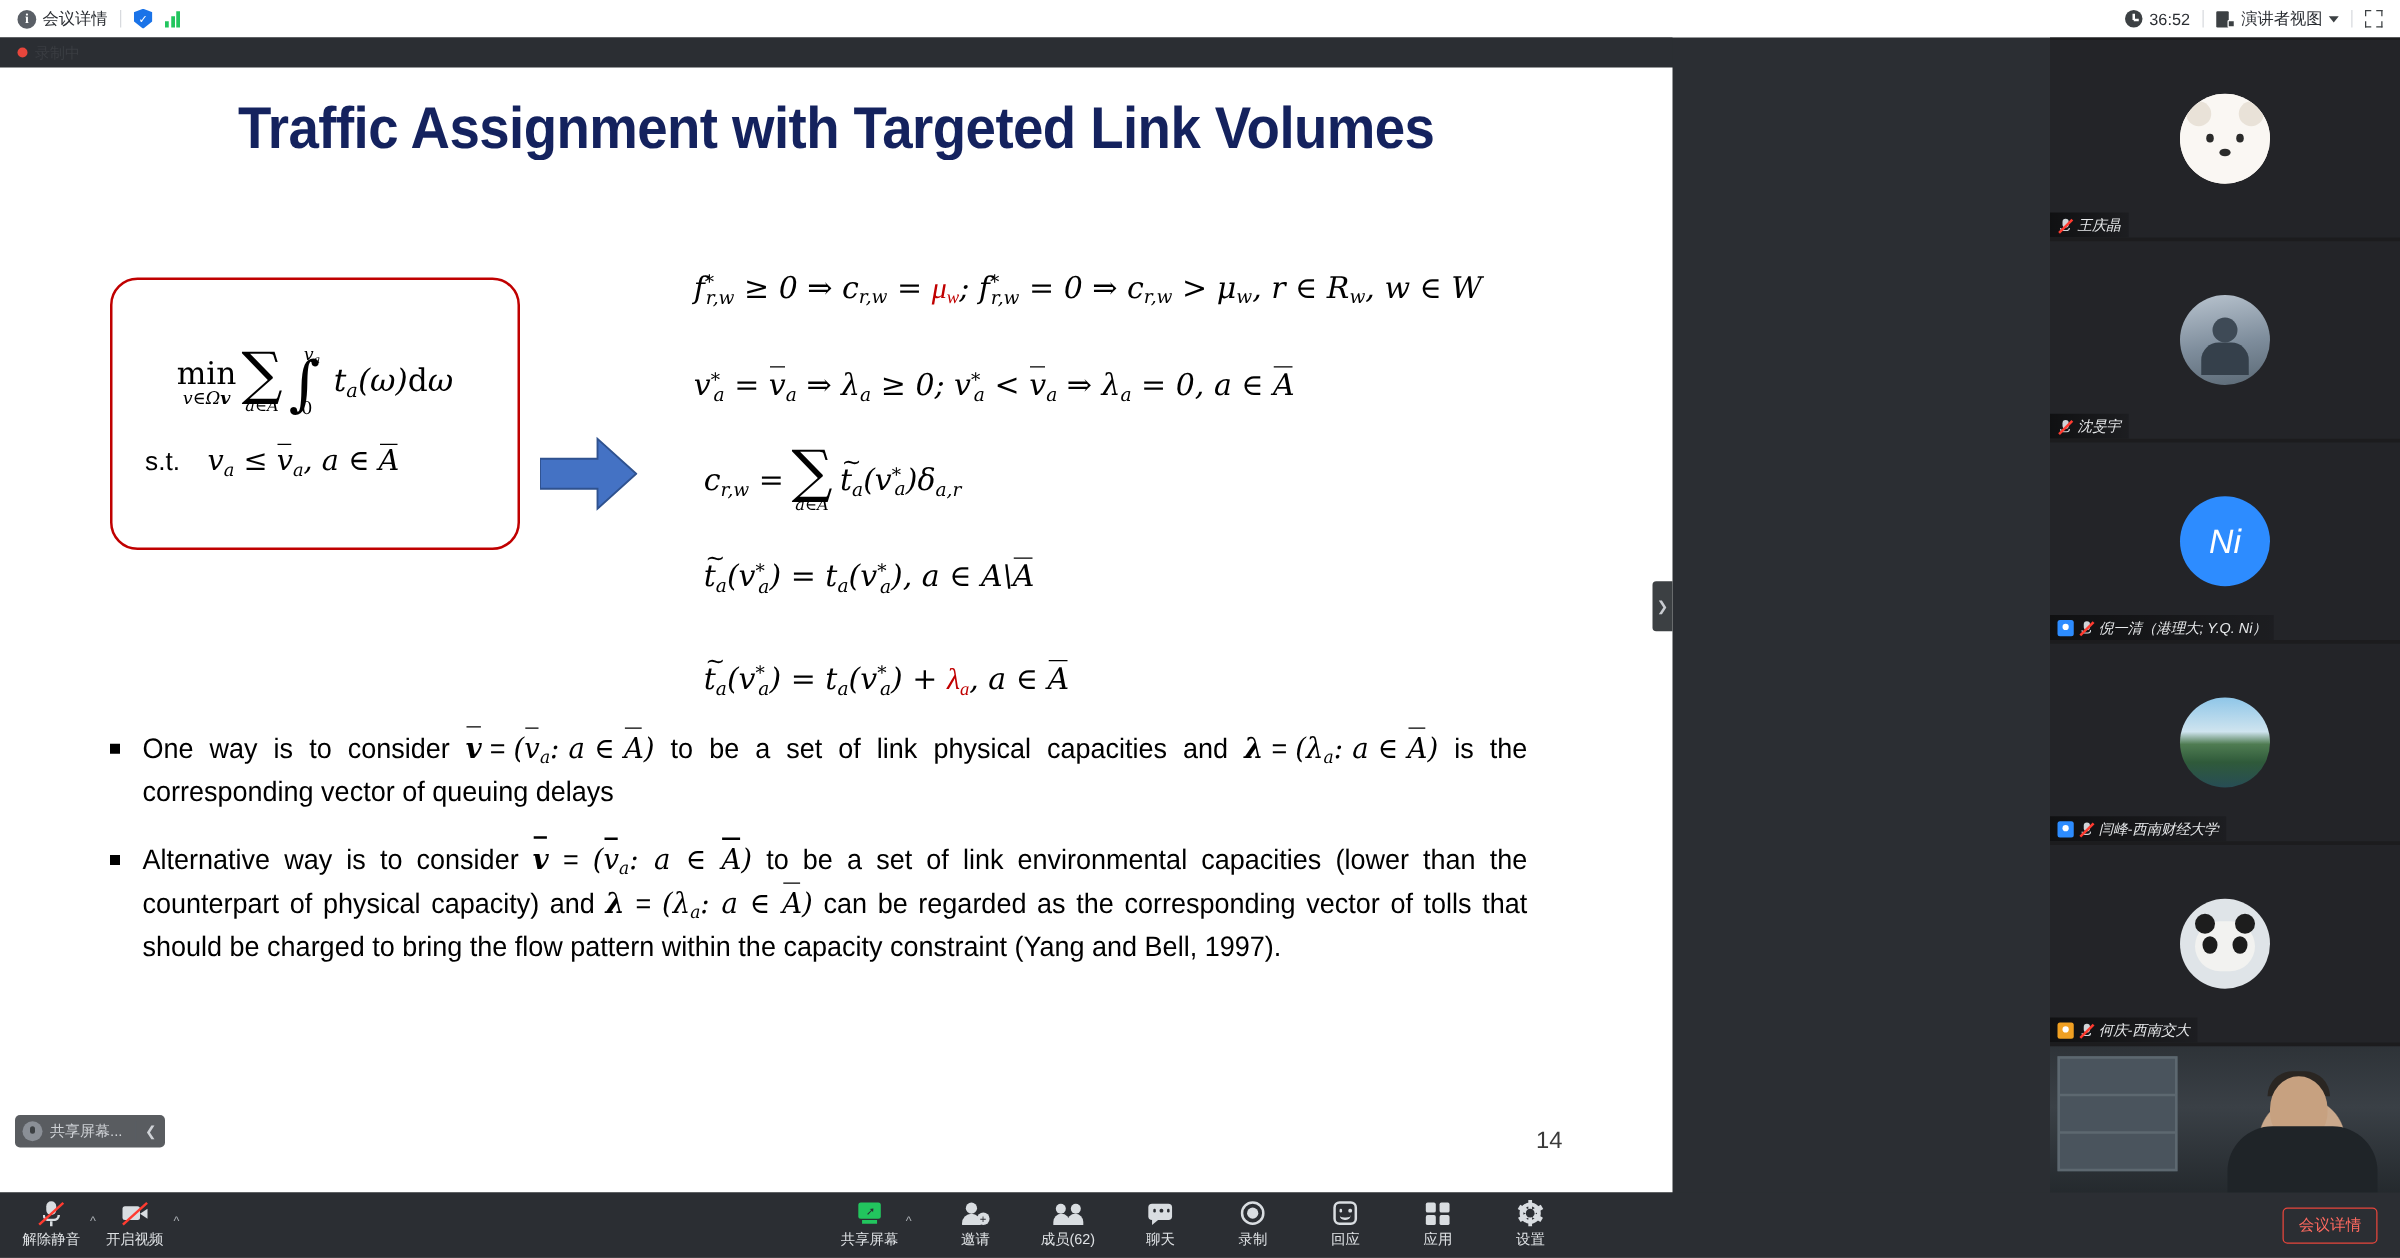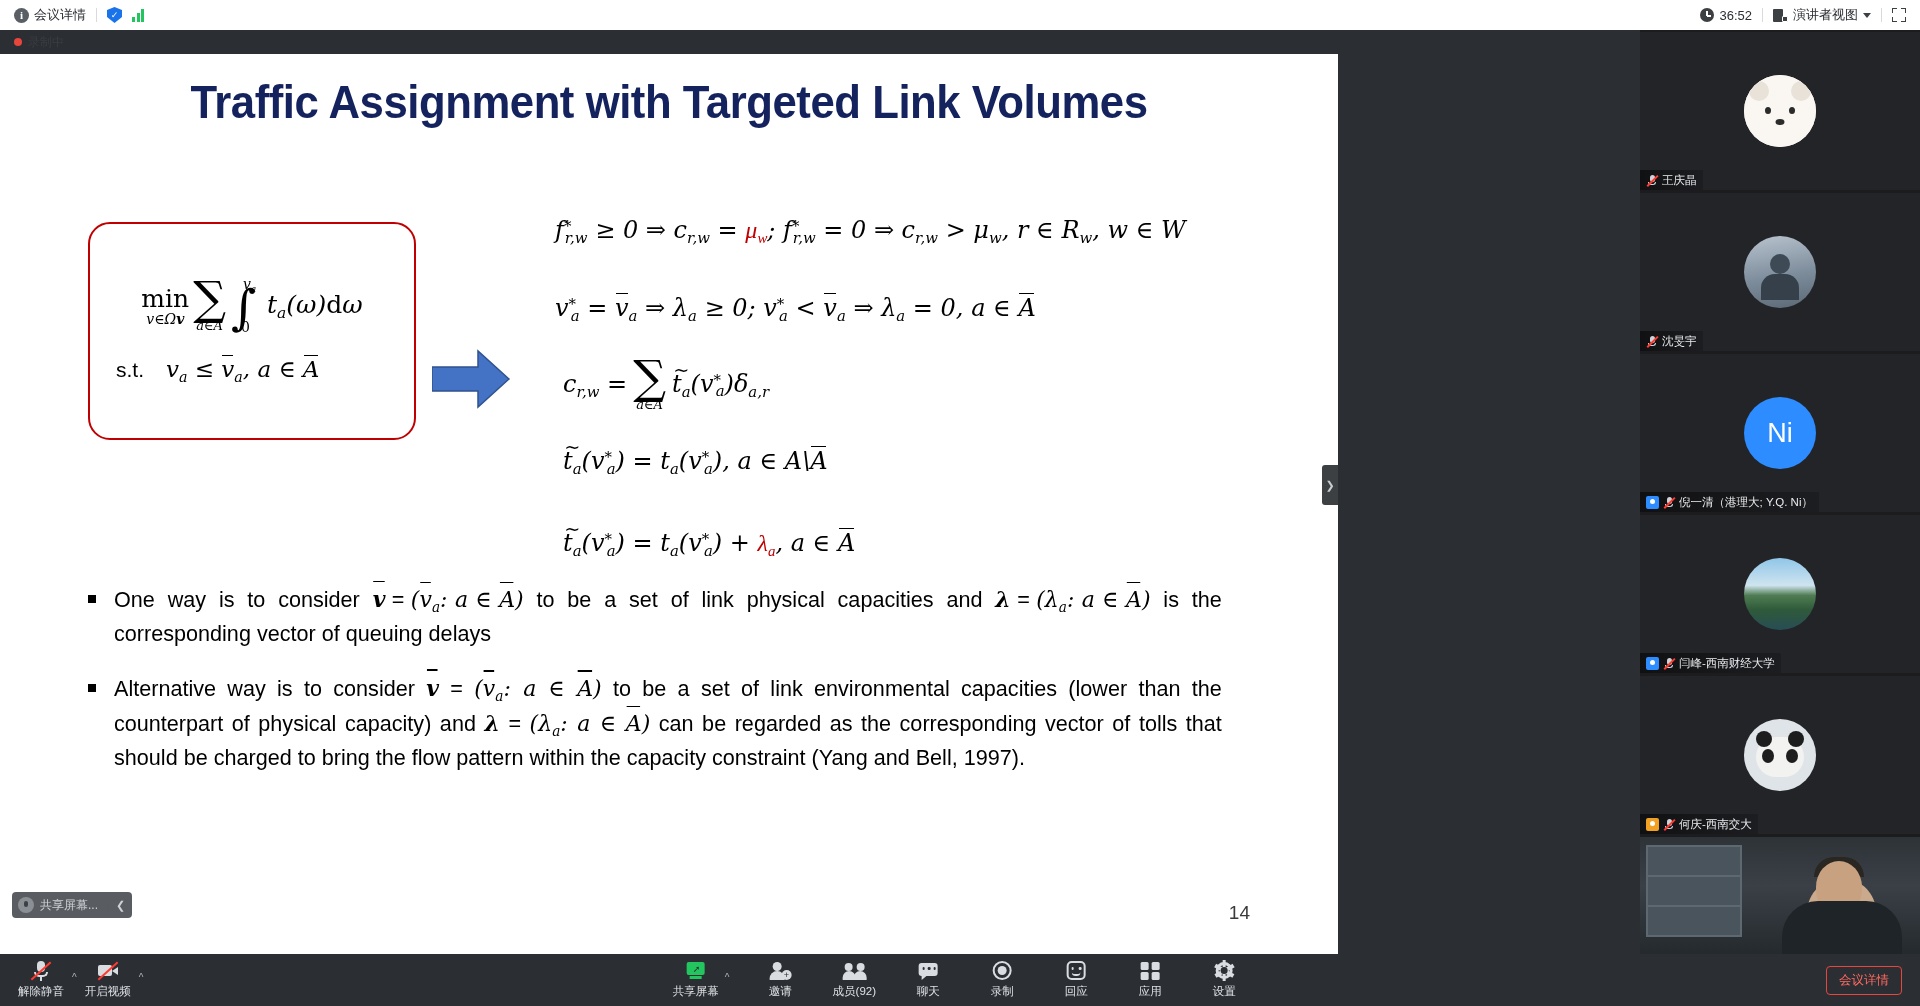--- a/index.html
+++ b/index.html
@@ -166,21 +166,21 @@
   .panel-handle {
     position: absolute; left: 1322px; top: 465px; width: 16px; height: 40px;
     background: #3c4043; border-radius: 3px 0 0 3px;
     display: flex; align-items: center; justify-content: center;
     color: #c9ccd1; font-size: 11px;
   }
 
   
   .sidebar {
     position: absolute; top: 30px; right: 0; width: 280px; height: 954px;
-    background: #1c1c1e; display: flex; flex-direction: column; gap: 3px; padding-top: 2px;
+    background: #1c1c1e; display: flex; flex-direction: column; gap: 3px; padding-top: 2px; font-style: italic;
   }
   .tile { position: relative; width: 280px; height: 158px; background: #232428; overflow: hidden; }
   .tile .avatar-circle {
     position: absolute; left: 50%; top: 50%; transform: translate(-50%,-50%);
     width: 72px; height: 72px; border-radius: 50%; overflow: hidden;
     display: flex; align-items: center; justify-content: center;
   }
   .av-dog { background: #f5f0ea; }
   .av-dog .face { width: 72px; height: 72px; position: relative; background: #faf7f3; }
   .av-dog .ear { position: absolute; width: 20px; height: 20px; border-radius: 50%; background: #e9e2d8; top: 6px; }
@@ -566,21 +566,21 @@
           </span>
         <span class="lbl">邀请</span>
       </div>
       <div class="bb-item">
         <span class="ic ic-members">
             <span class="h1"></span>
             <span class="b1"></span>
             <span class="h2"></span>
             <span class="b2"></span>
           </span>
-        <span class="lbl">成员(92)</span>
+        <span class="lbl">成员(62)</span>
       </div>
       <div class="bb-item">
         <span class="ic ic-chat">
             <span class="bub"></span>
             <span class="tail"></span>
             <span class="dots">
               <i></i>
               <i></i>
               <i></i>
             </span>

